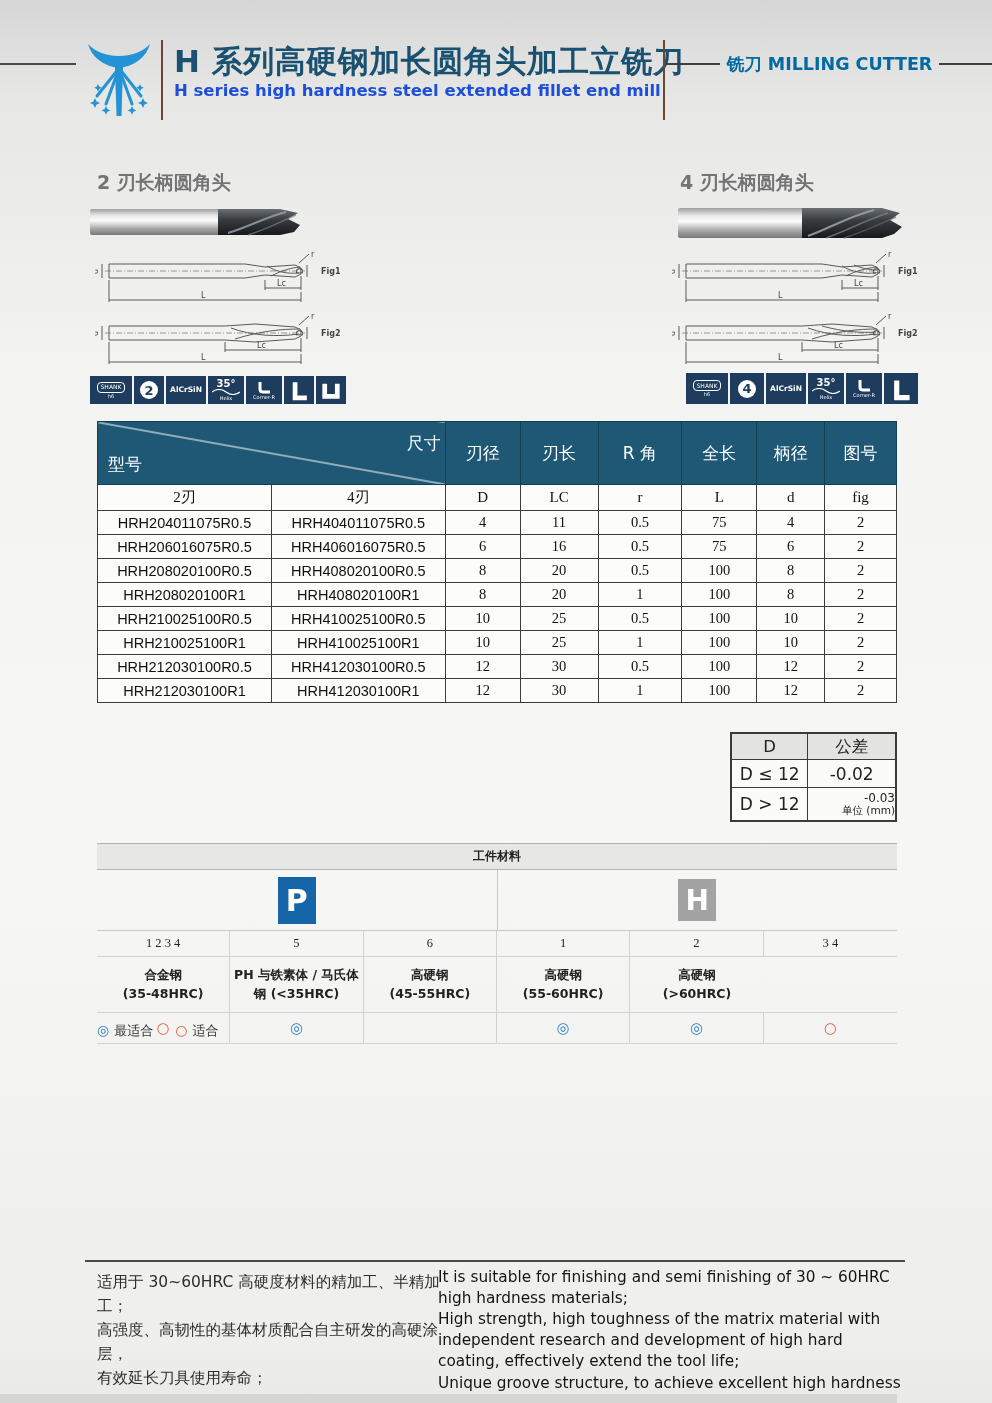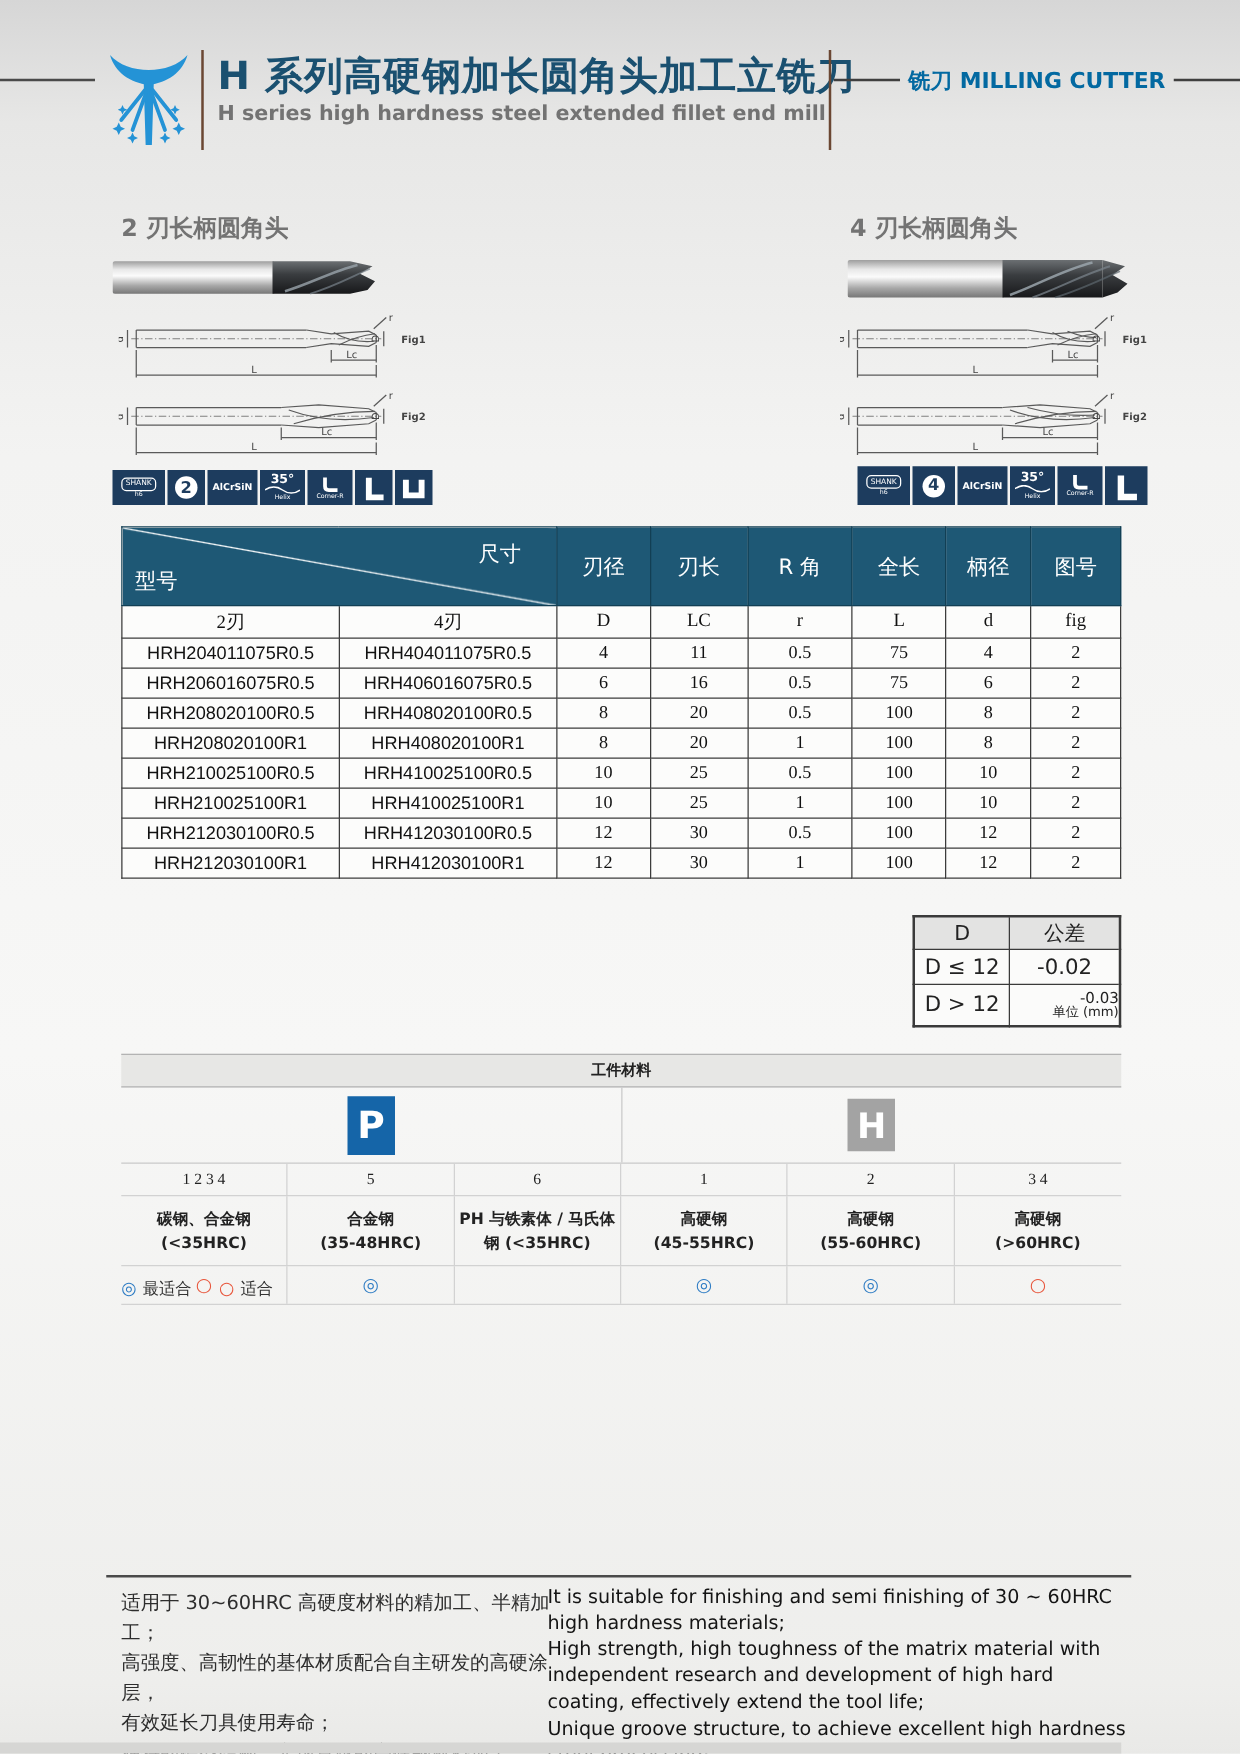--- a/index.html
+++ b/index.html
@@ -7,21 +7,21 @@
     width:992px;height:1403px;position:relative;overflow:hidden;
     font-family:"DejaVu Sans","Liberation Sans",sans-serif;
     background:linear-gradient(180deg,#d6d6d6 0%,#e7e7e6 7%,#f3f3f2 26%,#f7f7f6 60%,#eeeeec 96%,#e9e9e7 100%);
   }
   .abs{position:absolute;}
 
   
   .hdr-line-left{left:0;top:63px;width:76px;height:2px;background:#4a4a4a;}
   .v-div{width:2px;height:80px;background:#6b4733;top:40px;}
   .title-zh{font-size:31px;font-weight:bold;color:#1a5070;letter-spacing:.5px;line-height:1.1;}
-  .title-en{font-size:16.5px;font-weight:bold;color:#737373;margin-top:3px;}
+  .title-en{font-size:16.5px;font-weight:bold;color:#1d4ed8;margin-top:3px;}
   .corner-wrap{left:667px;top:52px;width:325px;display:flex;align-items:center;gap:7px;}
   .corner-wrap .h-line{flex:1;height:2px;background:#3f3f3f;}
   .corner-label{font-size:17.5px;font-weight:bold;color:#0369a1;white-space:nowrap;}
 
   
   .sec-title{font-size:19px;font-weight:bold;color:#737373;}
 
   
   .badge-row{display:flex;gap:2px;align-items:flex-end;}
   .badge{background:#1d3c5e;color:#fff;height:28px;display:flex;flex-direction:column;
@@ -38,21 +38,21 @@
     display:flex;align-items:center;}
 
   
   table{border-collapse:collapse;}
   .spec{left:97px;top:421px;width:800px;font-size:14.5px;color:#111;}
   .spec th,.spec td{border:1px solid #3c3c3c;padding:0;text-align:center;}
   .spec thead th{background:#1e5875;color:#fff;font-weight:normal;font-size:17px;border-color:#123f54;height:62px;}
   .spec .corner-cell{position:relative;
     background-image:linear-gradient(to top right,rgba(0,0,0,0) calc(50% - 1px),#fff calc(50% - 0px),#fff calc(50% + 0px),rgba(0,0,0,0) calc(50% + 1px));}
   .spec .corner-cell .model-lbl{position:absolute;left:10px;bottom:8px;margin-top:16px;}
-  .spec .corner-cell .size-lbl{position:absolute;right:28px;top:10px;}
+  .spec .corner-cell .size-lbl{position:absolute;right:4px;top:10px;}
   .spec .sub td{height:25px;font-family:"Liberation Serif",serif;font-size:15px;background:#fcfcfb;}
   .spec tbody td{height:23px;background:#fcfcfb;}
   .spec td.model{font-family:"Liberation Sans",sans-serif;font-size:14.5px;}
   .spec td.num{font-family:"Liberation Serif",serif;font-size:14.5px;}
 
   
   .tol{left:730px;top:732px;width:167px;font-size:16px;color:#222;border:2px solid #3a3a3a;}
   .tol th,.tol td{border:1.5px solid #3a3a3a;text-align:center;padding:0;}
   .tol th{background:#e3e3e2;font-weight:normal;font-size:16.5px;height:25px;}
   .tol td{height:27px;font-size:17px;background:#fbfbfa;}
@@ -507,24 +507,20 @@
   <div class="mt-grid mt-nums">
     <div>1 2 3 4</div>
     <div>5</div>
     <div>6</div>
     <div>1</div>
     <div>2</div>
     <div>3 4</div>
   </div>
   <div class="mt-grid mt-names">
     <div>
-      <div>碳钢、合金钢</div>
-        <div>(&lt;35HRC)</div>
-    </div>
-    <div>
       <div>合金钢</div>
         <div>(35-48HRC)</div>
     </div>
     <div>
       <div>PH 与铁素体 / 马氏体</div>
         <div>钢 (&lt;35HRC)</div>
     </div>
     <div>
       <div>高硬钢</div>
         <div>(45-55HRC)</div>

